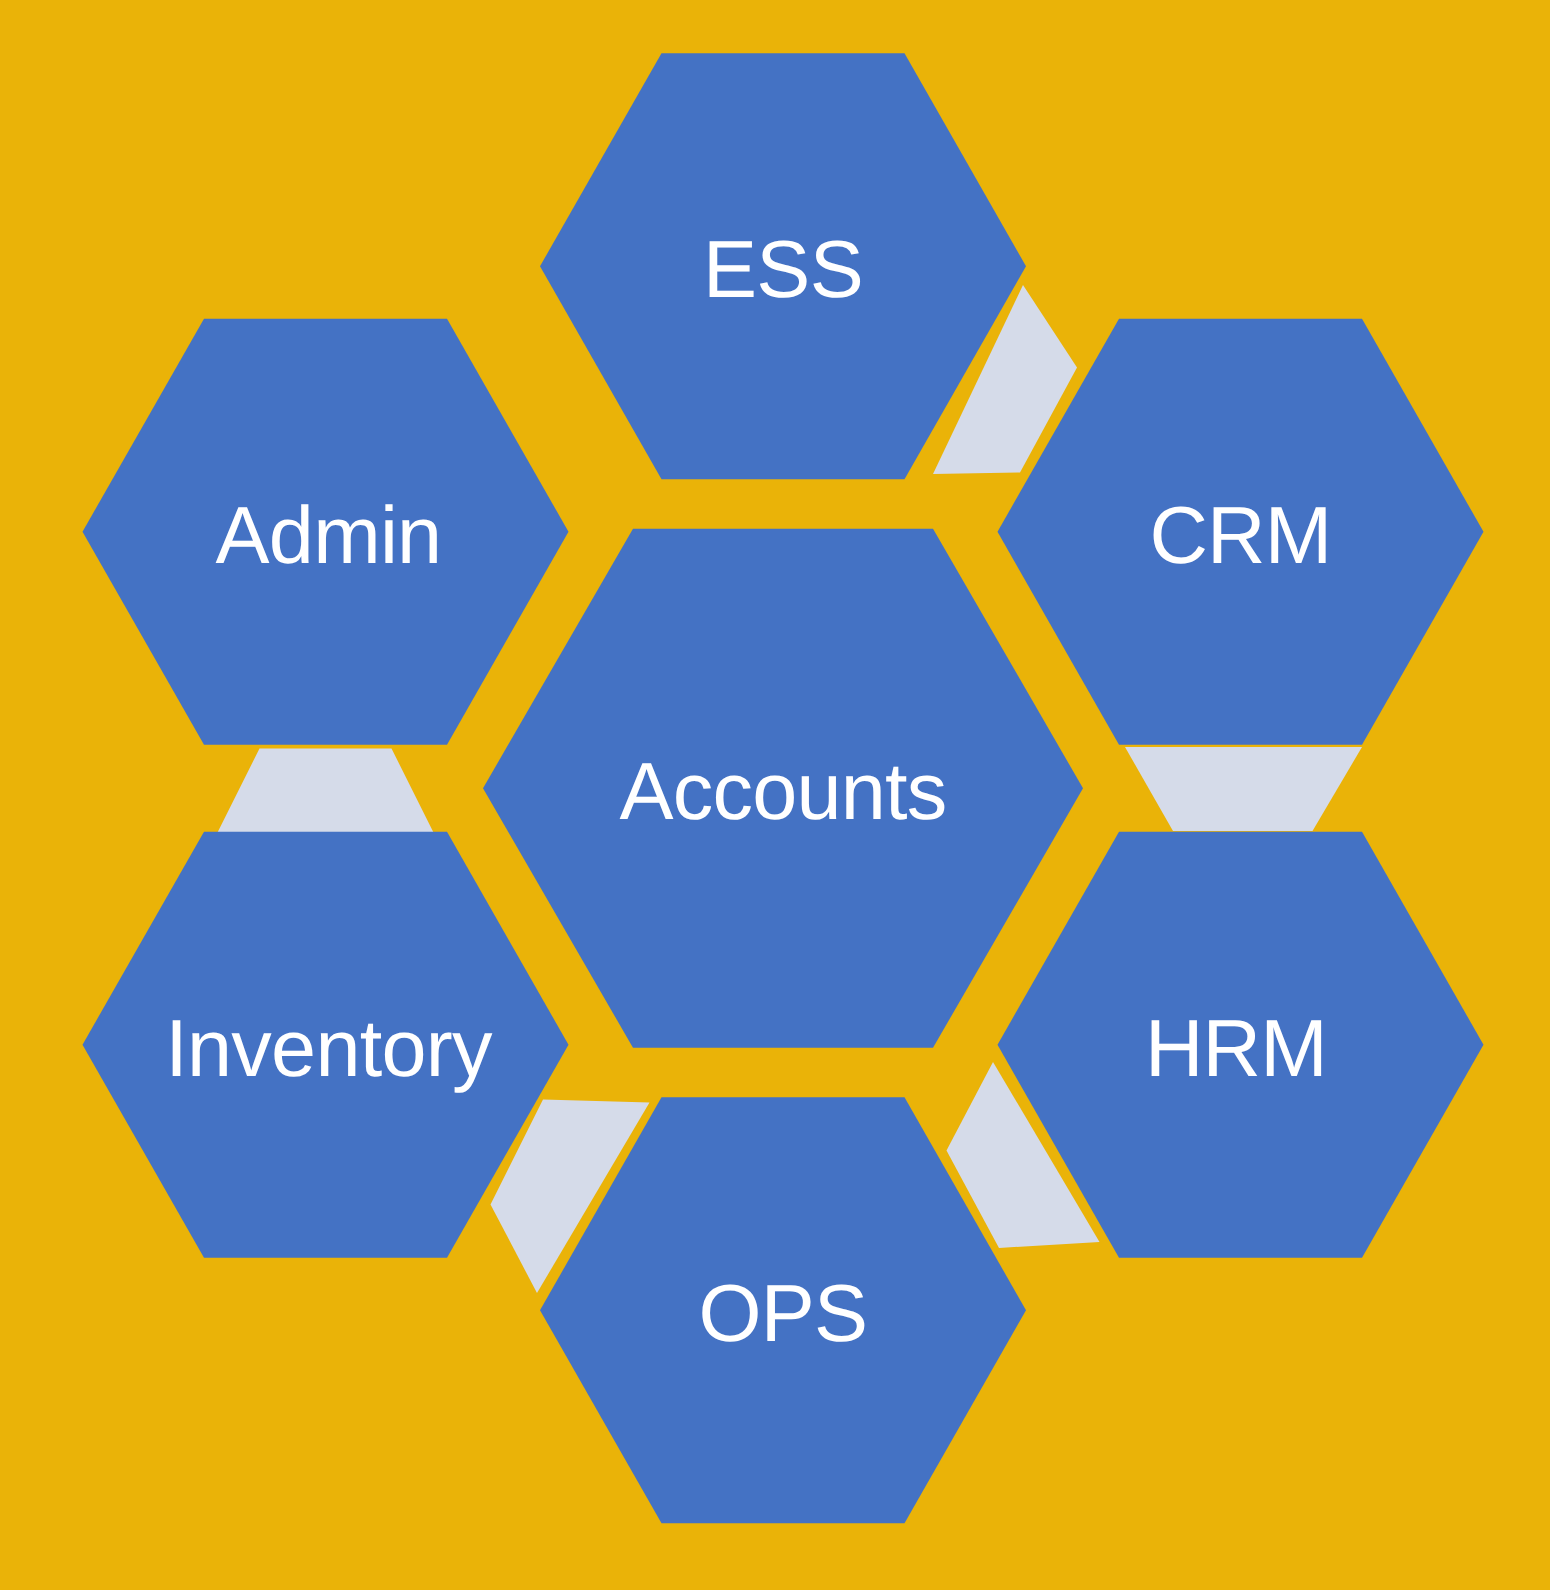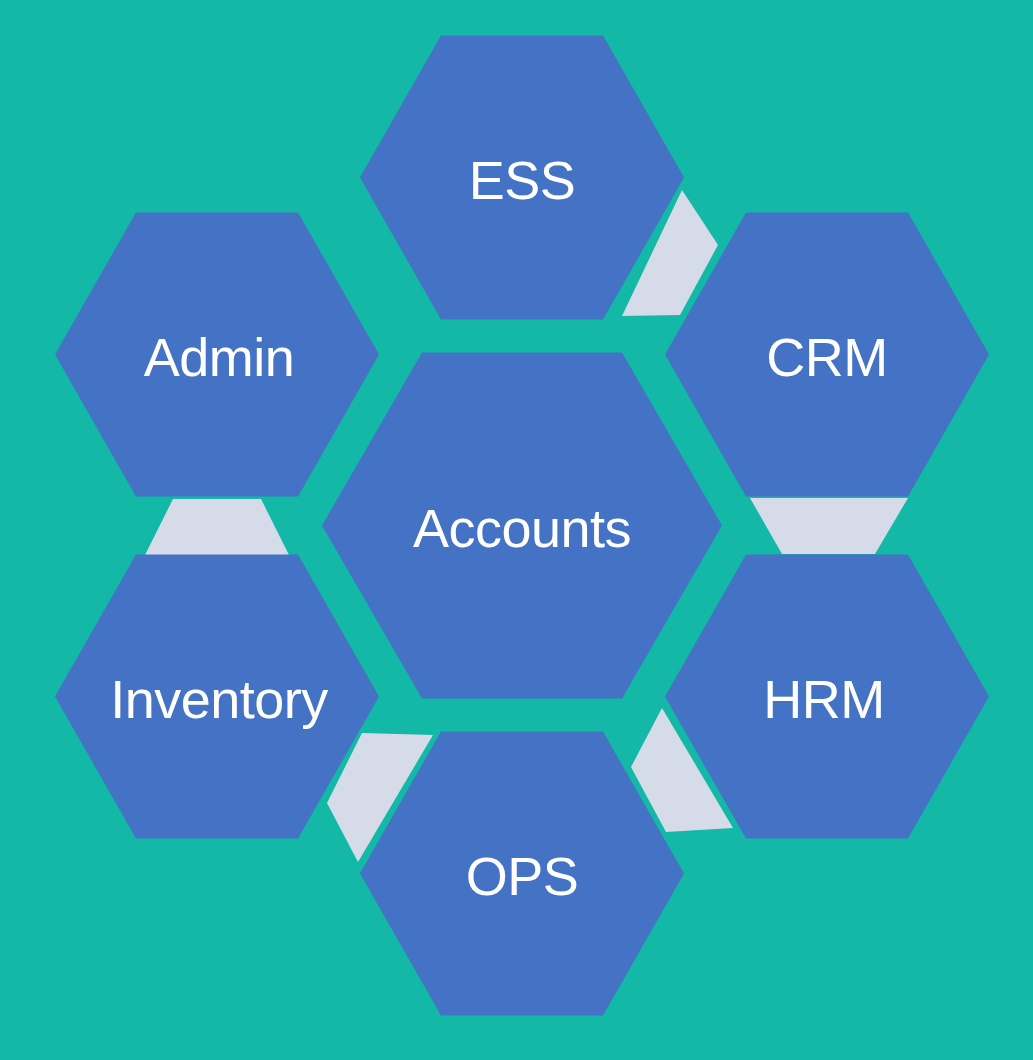--- a/index.html
+++ b/index.html
@@ -4,21 +4,21 @@
 <style>
   html, body {
     margin: 0;
     padding: 0;
     background: #ffffff;
   }
   .stage {
     position: relative;
     width: 1033px;
     height: 1060px;
-    background: #14b8a6;
+    background: #eab308;
     overflow: hidden;
   }
   svg { display: block; }
   .node-label {
     font-family: "Liberation Sans", sans-serif;
     font-size: 54px;
     font-weight: 400;
     letter-spacing: -0.5px;
     text-anchor: middle;
     dominant-baseline: central;

